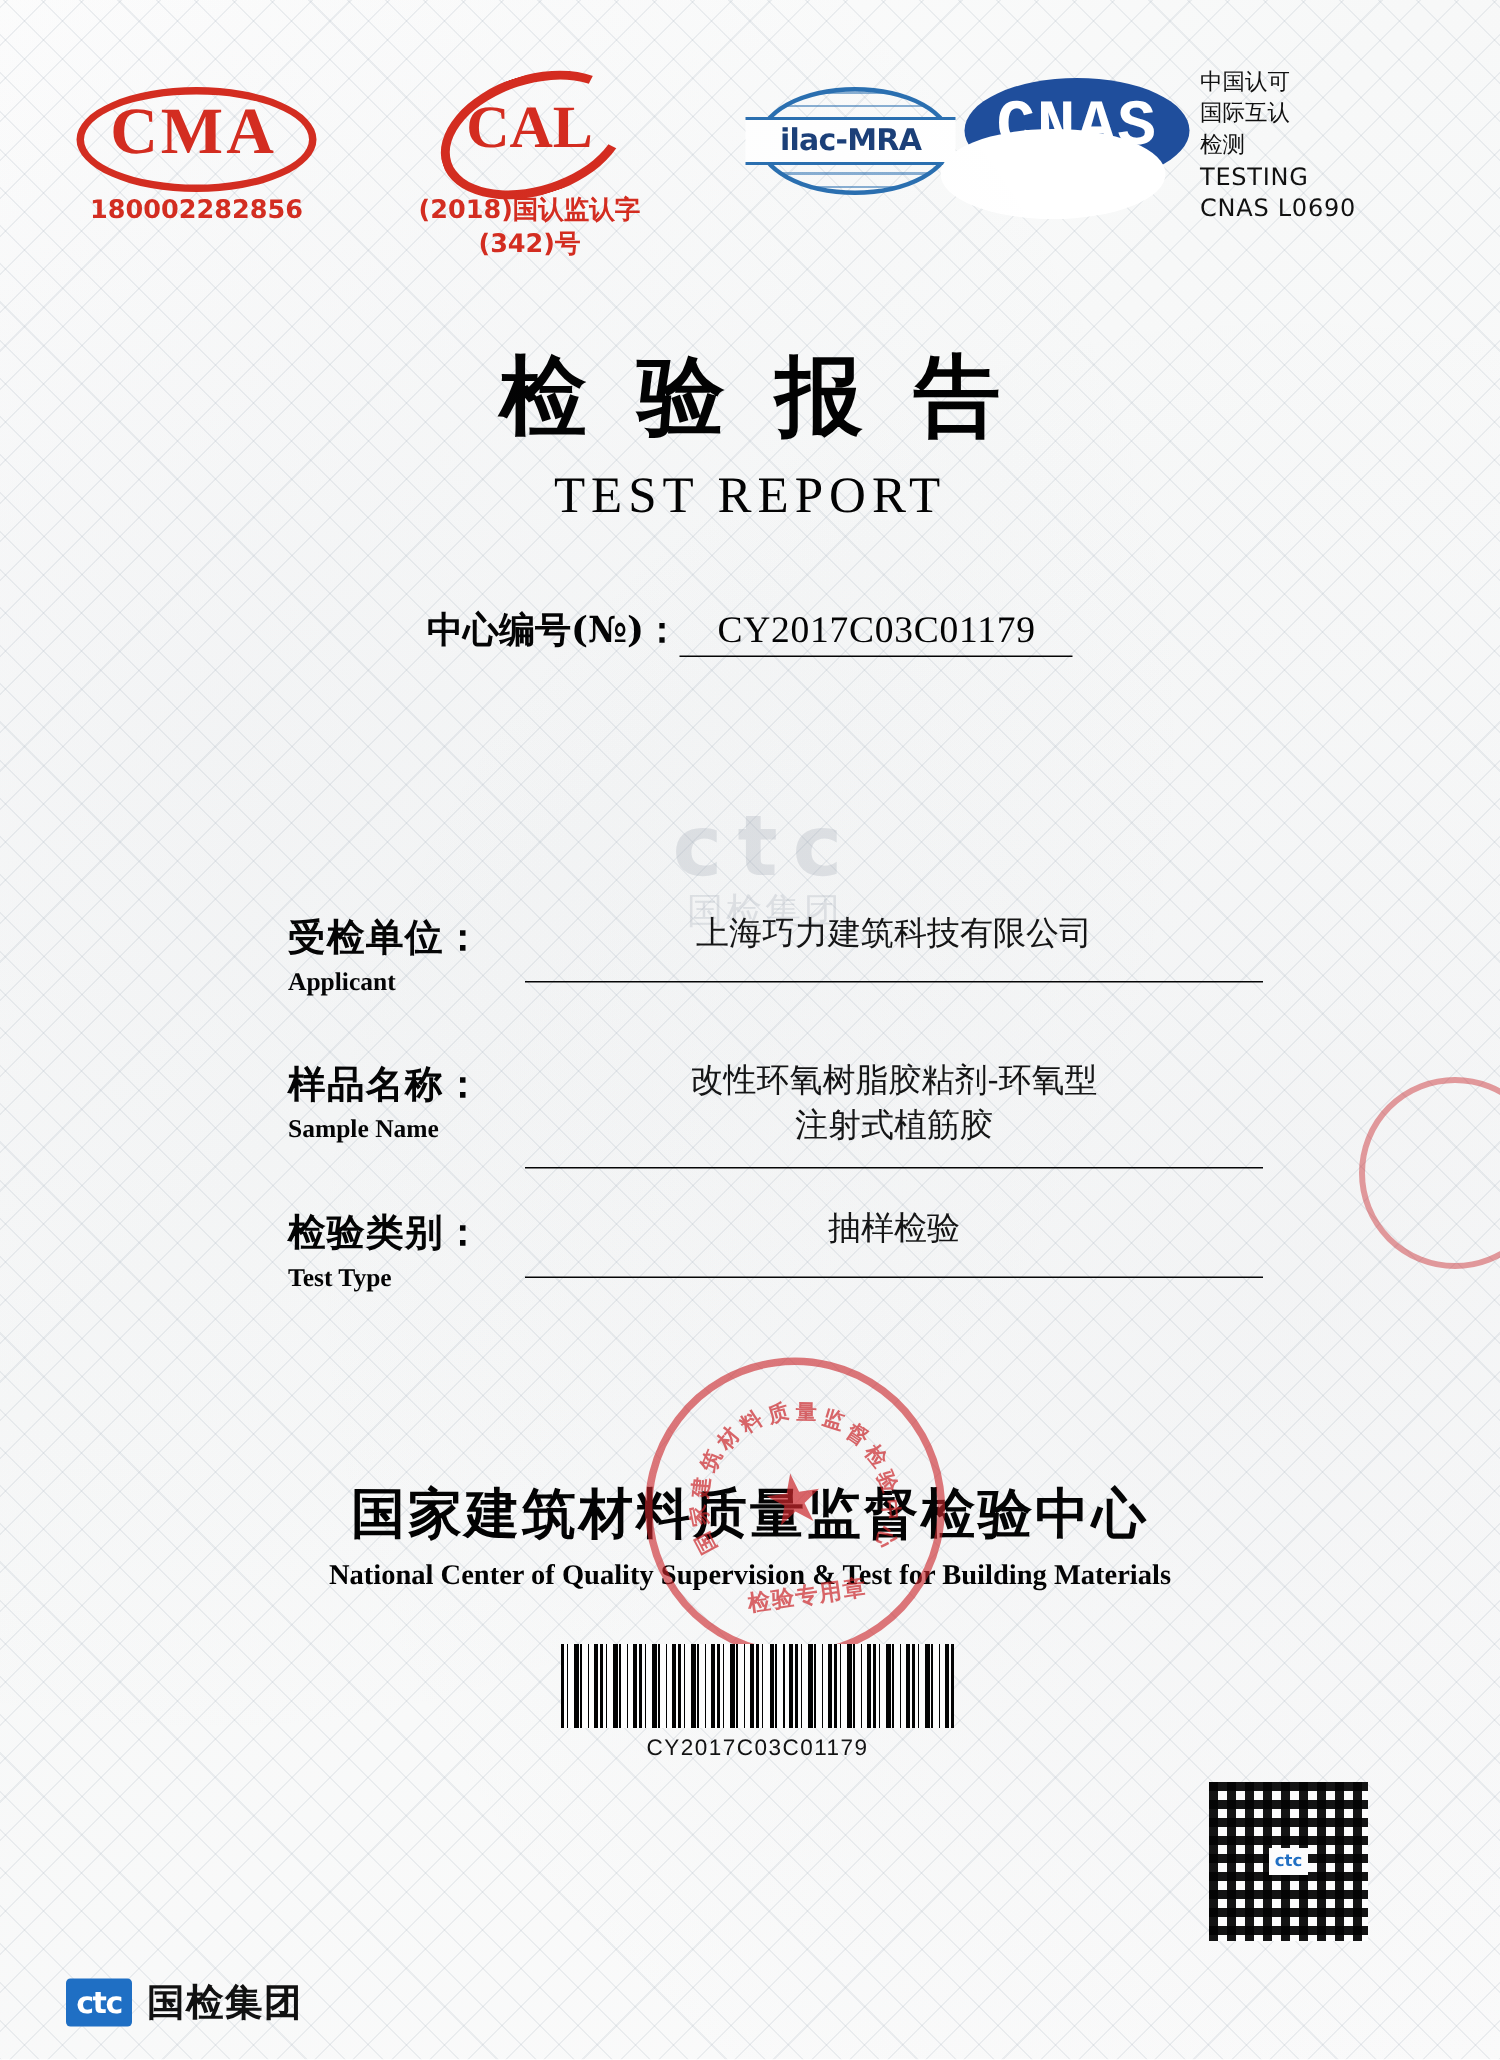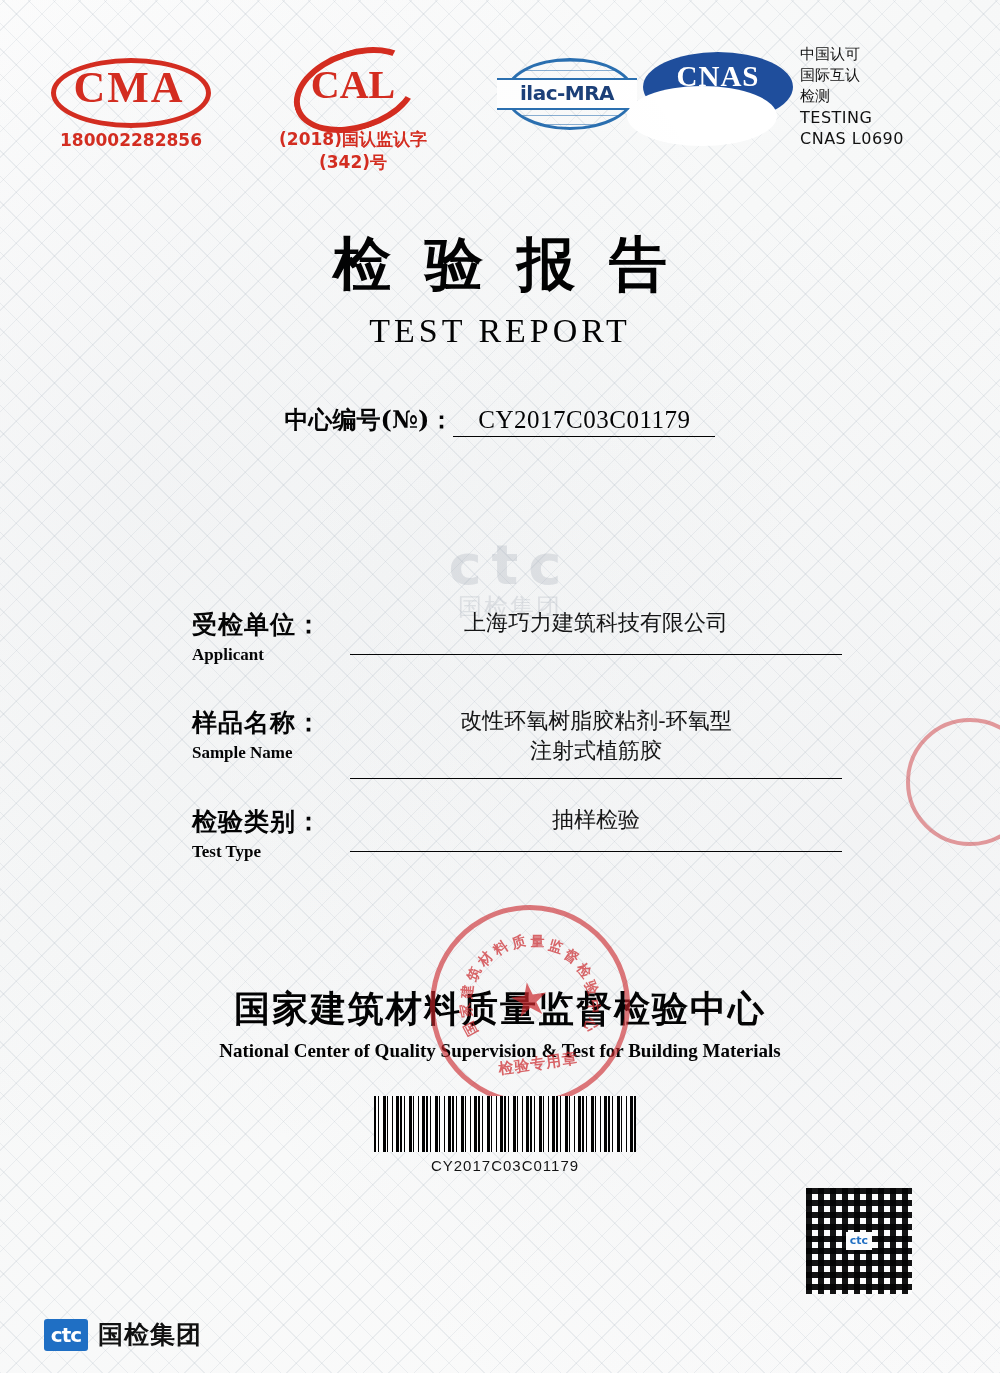--- a/index.html
+++ b/index.html
@@ -151,23 +151,23 @@
     width: 150px; height: 60px;
     border-radius: 50%;
     background: #ffffff;
   }
   .cnas-letters {
     position: absolute;
     left: 0; top: 10px;
     width: 158px;
     text-align: center;
     color: #ffffff;
-    font-size: 29px;
-    font-weight: bold;
-    font-family: Liberation Serif, serif;
+    font-size: 43px;
+    font-weight: bold;
+    font-family: Liberation Mono, monospace;
     letter-spacing: 1px;
     z-index: 3;
   }
   .cnas-text-block {
     color: #111;
     font-size: 15px;
     line-height: 21px;
     font-family: "DejaVu Sans", sans-serif;
   }
   .cnas-text-block .en {

